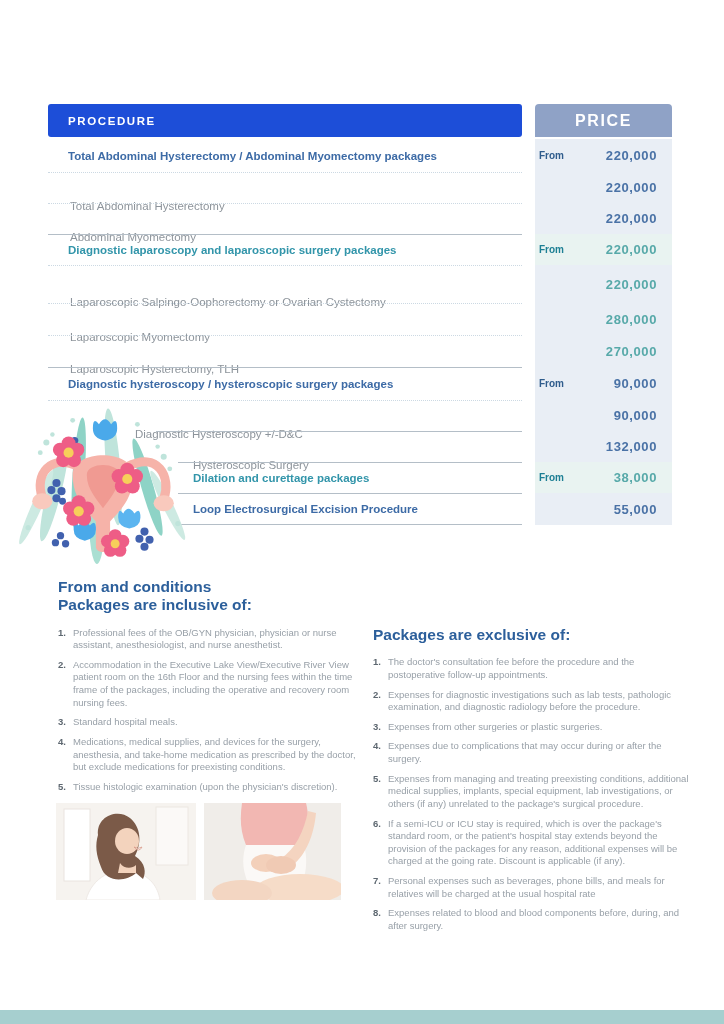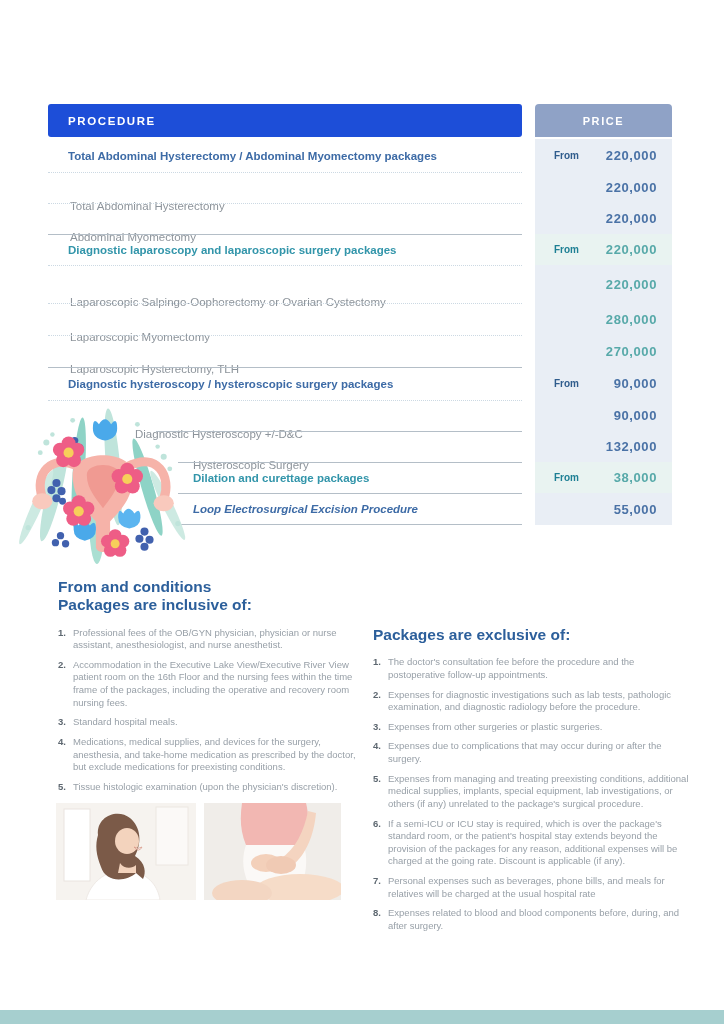--- a/index.html
+++ b/index.html
@@ -8,36 +8,36 @@
 
   
   .price-table{position:absolute;left:48px;top:104px;width:624px;z-index:1;}
   .t-head{display:flex;height:33px;margin-bottom:2px;}
   .proc-head{width:474px;background:#1d4ed8;border-radius:3px;display:flex;align-items:center;
              padding-left:20px;box-sizing:border-box;color:#ffffff;font-weight:bold;
              font-size:11.5px;letter-spacing:1.6px;}
   .head-gap{width:13px;}
   .price-head{width:137px;background:#8fa2c6;border-radius:4px 4px 0 0;display:flex;
               align-items:center;justify-content:center;color:#ffffff;font-weight:bold;
-              font-size:11px;letter-spacing:1.6px;}
+              font-size:16px;letter-spacing:1.6px;}
   .t-row{display:flex;}
   .proc-cell{width:474px;position:relative;display:flex;align-items:center;box-sizing:border-box;}
   .plabel{font-size:11.5px;box-sizing:border-box;display:block;width:100%;}
   .plabel.section{font-weight:bold;}
   .plabel.section.blue{color:#3d6ba6;}
   .plabel.section.teal{color:#3295aa;}
   .plabel.item{color:#8d949b;margin-top:36px;}
   .rline{position:absolute;top:0;right:0;height:0;}
   .rline.dotted{border-top:1.5px dotted #ccd9e3;}
   .rline.solid{border-top:1.5px solid #b4bec7;}
   .rline.bottom{top:auto;bottom:0;}
   .price-cell{width:137px;margin-left:13px;background:#e9eef5;position:relative;display:flex;
               align-items:center;justify-content:flex-end;padding-right:15px;box-sizing:border-box;}
   .price-cell.mint{background:#e9f3f1;}
-  .from{position:absolute;left:19px;font-size:10px;font-weight:bold;}
+  .from{position:absolute;left:4px;font-size:10px;font-weight:bold;}
   .from.blue{color:#2f5c8c;}
   .from.teal{color:#1d7f94;}
   .amount{font-size:13px;font-weight:600;letter-spacing:.6px;}
   .amount.blue{color:#4a72a6;}
   .amount.teal{color:#57a9a9;}
 
   
   .flowers{position:absolute;left:14px;top:394px;width:178px;height:172px;z-index:3;}
 
   
@@ -167,21 +167,21 @@
           </div>
           <div class="price-cell mint">
             <span class="from teal">From</span>
             <span class="amount teal">38,000</span>
           </div>
         </div>
         <div class="t-row" style="height: 32px;">
           <div class="proc-cell">
             <div class="rline solid" style="left: 130px;"></div>
             <div class="rline solid bottom" style="left: 130px;"></div>
-            <span class="plabel section blue" style="padding-left: 145px; font-style: italic;">Loop Electrosurgical Excision Procedure</span>
+            <span class="plabel section blue" style="padding-left: 145px;">Loop Electrosurgical Excision Procedure</span>
           </div>
           <div class="price-cell">
             <span class="amount blue">55,000</span>
           </div>
         </div>
       </div>
   </div>
 
   <svg class="flowers" viewBox="0 0 172 170">
 

